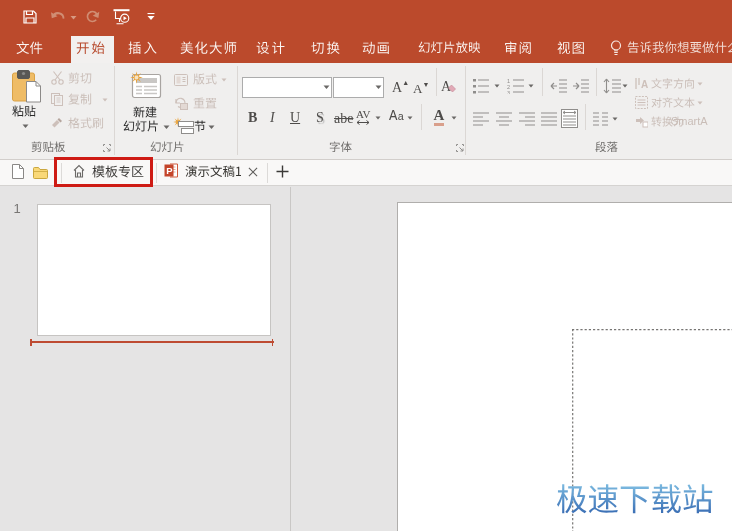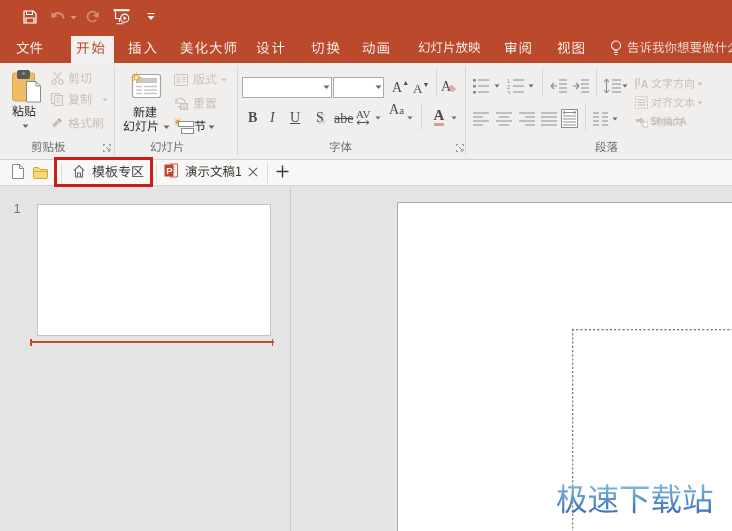--- a/index.html
+++ b/index.html
@@ -295,21 +295,21 @@
 <div class="a" style="left:290px;top:110px;color:#4e4c4a;font-size:14px;text-decoration:underline;font-family:'Liberation Serif',serif">U</div>
 <div class="a" style="left:316px;top:110px;color:#4e4c4a;font-size:14px;font-family:'Liberation Serif',serif;text-shadow:1.5px 1.5px 1px #bbb">S</div>
 <div class="a" style="left:334px;top:111px;color:#4e4c4a;font-size:14px;text-decoration:line-through;font-family:'Liberation Serif',serif">abe</div>
 <svg class="r" style="left:356px;top:109px" width="17" height="17" viewBox="0 0 17 17">
 <text x="0" y="9" font-size="11" font-family="Liberation Serif" fill="#4e4c4a">AV</text>
 <path d="M1 13.5 h12 M1 13.5 l2.5 -2 M1 13.5 l2.5 2 M13 13.5 l-2.5 -2 M13 13.5 l-2.5 2" stroke="#4e4c4a" stroke-width="1" fill="none"></path>
 </svg>
 <svg class="r" style="left:375px;top:116px" width="6" height="4" viewBox="0 0 6 4">
       <path d="M0.5 0.5 L3 3.5 L5.5 0.5 Z" fill="#6a6866"></path>
     </svg>
-<div class="a" style="left:389px;top:102px;color:#4e4c4a;font-size:14px;font-family:Liberation Serif, serif">A<span style="font-size:11px">a</span></div>
+<div class="a" style="left:389px;top:108px;color:#4e4c4a;font-size:14px;font-family:Liberation Mono, monospace">A<span style="font-size:11px">a</span></div>
 <svg class="r" style="left:406.5px;top:116px" width="6" height="4" viewBox="0 0 6 4">
       <path d="M0.5 0.5 L3 3.5 L5.5 0.5 Z" fill="#6a6866"></path>
     </svg>
 <div class="a" style="left:420.5px;top:104px;width:1px;height:26px;background:#dbd7d4"></div>
 <div class="a" style="left:433.5px;top:108px;color:#4e4c4a;font-size:15px;font-weight:bold;font-family:'Liberation Serif',serif;border-bottom:3px solid #d99f8b;line-height:1.0;">A</div>
 <svg class="r" style="left:450.5px;top:116px" width="6" height="4" viewBox="0 0 6 4">
       <path d="M0.5 0.5 L3 3.5 L5.5 0.5 Z" fill="#6a6866"></path>
     </svg>
 <svg class="r" style="left:328.5px;top:140.9px" width="23.0" height="11.5" viewBox="0 -880 2000 1000">
       <g transform="scale(1,-1)" fill="#6f6d6b">
@@ -412,21 +412,21 @@
 <path d="M1 4 h4 v-2 l4 3.5 l-4 3.5 v-2 h-4 Z" fill="#cdc0ba"></path>
 <rect x="8" y="7" width="5" height="5" fill="#fff" stroke="#cdc0ba"></rect>
 </svg>
 <svg class="r" style="left:650.6px;top:115.7px" width="33.0" height="11.0" viewBox="0 -880 3000 1000">
       <g transform="scale(1,-1)" fill="#c9bdb7">
         <use href="#g66" x="0"></use>
         <use href="#g34" x="1000"></use>
         <use href="#g3" x="2000"></use>
       </g>
     </svg>
-<div class="a" style="left:650px;top:115px;color:#c9bdb7;font-size:11px;font-family:'Liberation Sans',sans-serif">SmartA</div>
+<div class="a" style="left:671px;top:115px;color:#c9bdb7;font-size:11px;font-family:'Liberation Sans',sans-serif">SmartA</div>
 <svg class="r" style="left:595.0px;top:140.9px" width="23.0" height="11.5" viewBox="0 -880 2000 1000">
       <g transform="scale(1,-1)" fill="#6f6d6b">
         <use href="#g46" x="0"></use>
         <use href="#g59" x="1000"></use>
       </g>
     </svg>
 <svg class="r" style="left:12px;top:164px" width="12" height="15" viewBox="0 0 12 15">
 <path d="M0.5 0.5 h7 L11.5 4.5 V14.5 H0.5 Z" fill="#fff" stroke="#8a8886" stroke-width="1"></path>
 <path d="M7.5 0.5 v4 h4" fill="none" stroke="#8a8886" stroke-width="1"></path>
 </svg>

